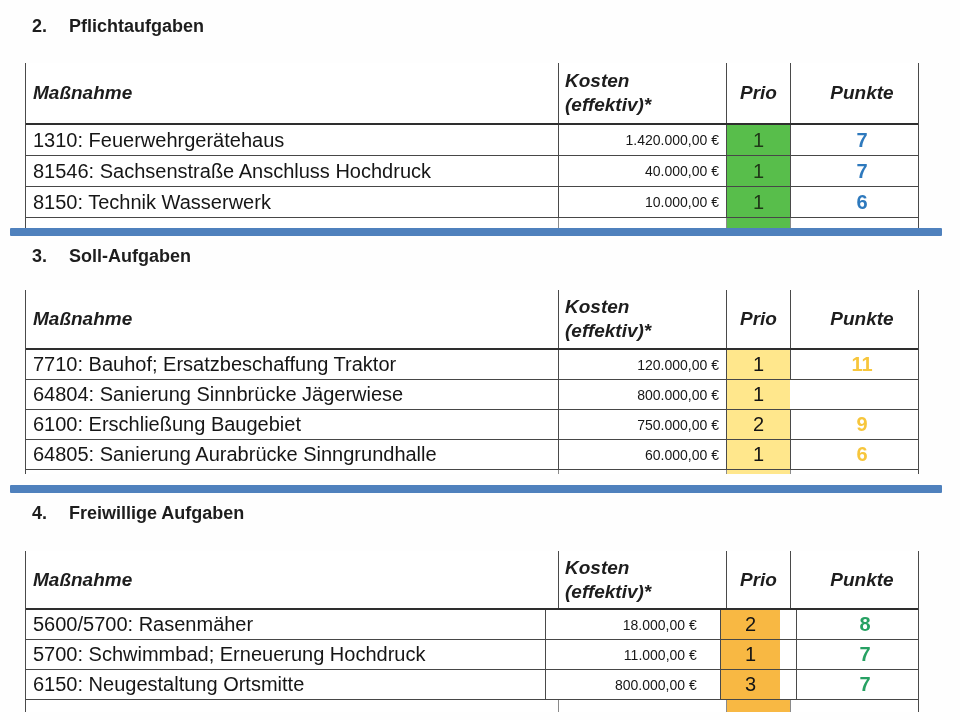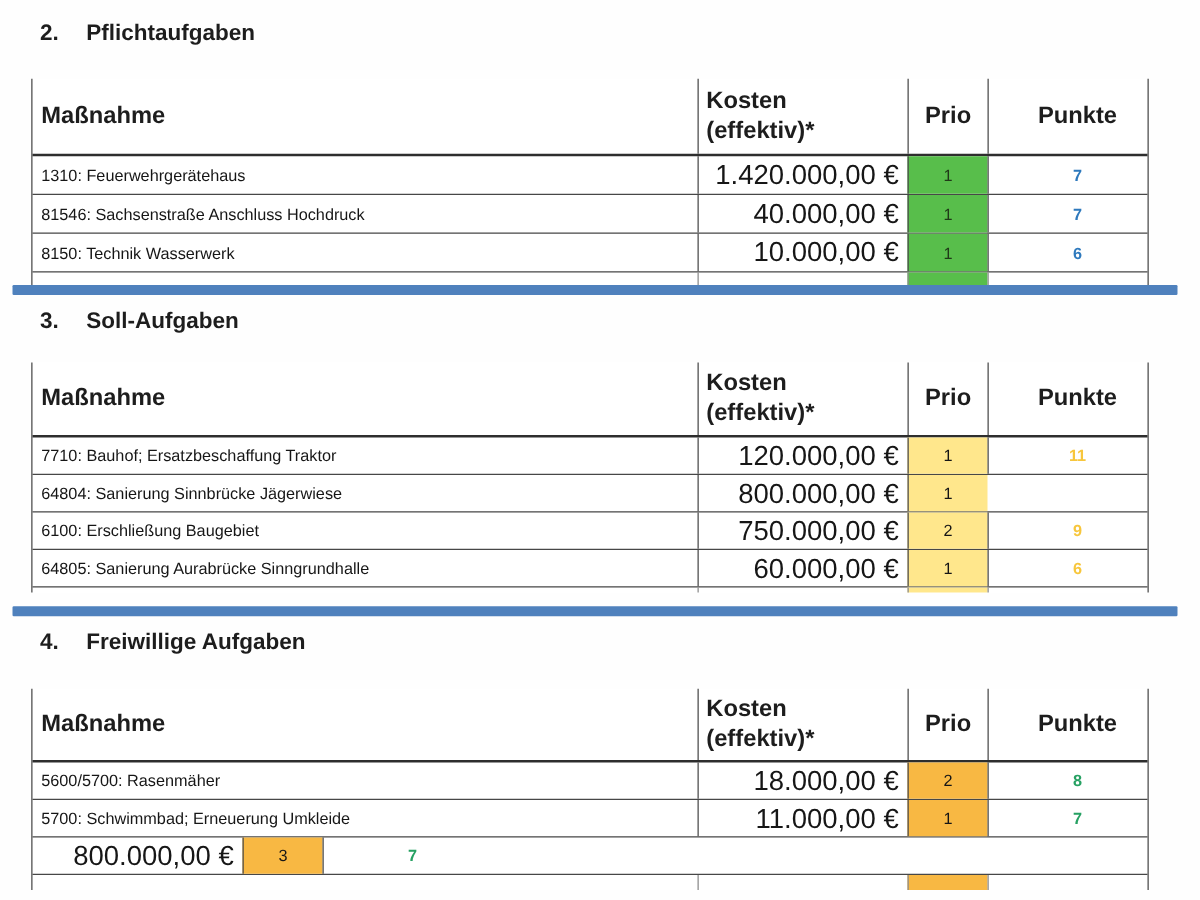--- a/index.html
+++ b/index.html
@@ -27,34 +27,34 @@
   .hrow,.brow,.partial{display:flex;width:100%;box-sizing:border-box;}
   .cell{
     box-sizing:border-box;display:flex;align-items:center;
     border-left:1.4px solid #4a4a4a;overflow:hidden;
   }
   .cell:first-child{border-left:none;}
   .c-mass{width:532px;padding-left:7px;justify-content:flex-start;}
   .c-kost{width:168px;padding-right:7px;justify-content:flex-end;}
   .c-prio{width:64px;justify-content:center;}
   .c-punk{width:128px;justify-content:center;padding-left:15px;}
-  .hrow{border-bottom:2.2px solid #2e2e2e;}
+  .hrow{border-bottom:2.2px solid #2e2e2e;font-style:italic;}
   .hrow .cell{font-weight:bold;font-size:19px;color:#1d1d1d;}
   .hrow .c-kost{justify-content:flex-start;padding-left:6px;padding-right:0;}
   .hrow .c-kost .kline{display:block;line-height:1.25;}
   .brow{border-bottom:1.6px solid #474747;}
-  .brow .cell{font-size:13px;}
-  .brow .c-kost{font-size:22px;}
+  .brow .cell{font-size:20px;}
+  .brow .c-kost{font-size:14px;}
   .prio-cell{font-size:19px;}
   .punkte-val{font-weight:bold;font-size:19px;}
   .partial .cell{border-left-color:#8a8a8a;}
   
   .t1 .hrow{height:62px;} .t1 .brow{height:31px;} .t1 .partial{height:10px;}
   .t2 .hrow{height:60px;} .t2 .brow{height:30px;} .t2 .partial{height:4px;}
-  .t3 .hrow{height:59px;} .t3 .brow{height:30px;} .t3 .partial{height:12px;}
+  .t3 .hrow{height:59px;} .t3 .brow{height:30px;gap:16px;} .t3 .partial{height:12px;}
   #title1{top:16px;} #table1{top:63px;} #bar1{top:228px;}
   #title2{top:246px;} #table2{top:290px;} #bar2{top:485px;}
   #title3{top:503px;} #table3{top:551px;}
 </style>
 </head>
 <body>
 
 <div class="sec-title" id="title1">
   <span class="sec-num">2.</span>
   <span class="sec-text">Pflichtaufgaben</span>
@@ -167,26 +167,27 @@
     <div class="cell c-prio">Prio</div>
     <div class="cell c-punk">Punkte</div>
   </div>
   <div class="brow">
     <div class="cell c-mass">5600/5700: Rasenmäher</div>
     <div class="cell c-kost">18.000,00 €</div>
     <div class="cell c-prio prio-cell" style="background: rgb(248, 184, 67); color: rgb(21, 21, 21);">2</div>
     <div class="cell c-punk punkte-val" style="color: rgb(39, 161, 99);">8</div>
   </div>
   <div class="brow">
-    <div class="cell c-mass">5700: Schwimmbad; Erneuerung Umkleide</div>
+    <div class="cell c-mass">5700: Schwimmbad; Erneuerung Hochdruck</div>
     <div class="cell c-kost">11.000,00 €</div>
     <div class="cell c-prio prio-cell" style="background: rgb(248, 184, 67); color: rgb(21, 21, 21);">1</div>
     <div class="cell c-punk punkte-val" style="color: rgb(39, 161, 99);">7</div>
   </div>
   <div class="brow">
+    <div class="cell c-mass">6150: Neugestaltung Ortsmitte</div>
     <div class="cell c-kost">800.000,00 €</div>
     <div class="cell c-prio prio-cell" style="background: rgb(248, 184, 67); color: rgb(21, 21, 21);">3</div>
     <div class="cell c-punk punkte-val" style="color: rgb(39, 161, 99);">7</div>
   </div>
   <div class="partial">
     <div class="cell c-mass"></div>
     <div class="cell c-kost"></div>
     <div class="cell c-prio prio-cell" style="background: rgb(248, 184, 67); color: rgb(21, 21, 21);"></div>
     <div class="cell c-punk"></div>
   </div>

